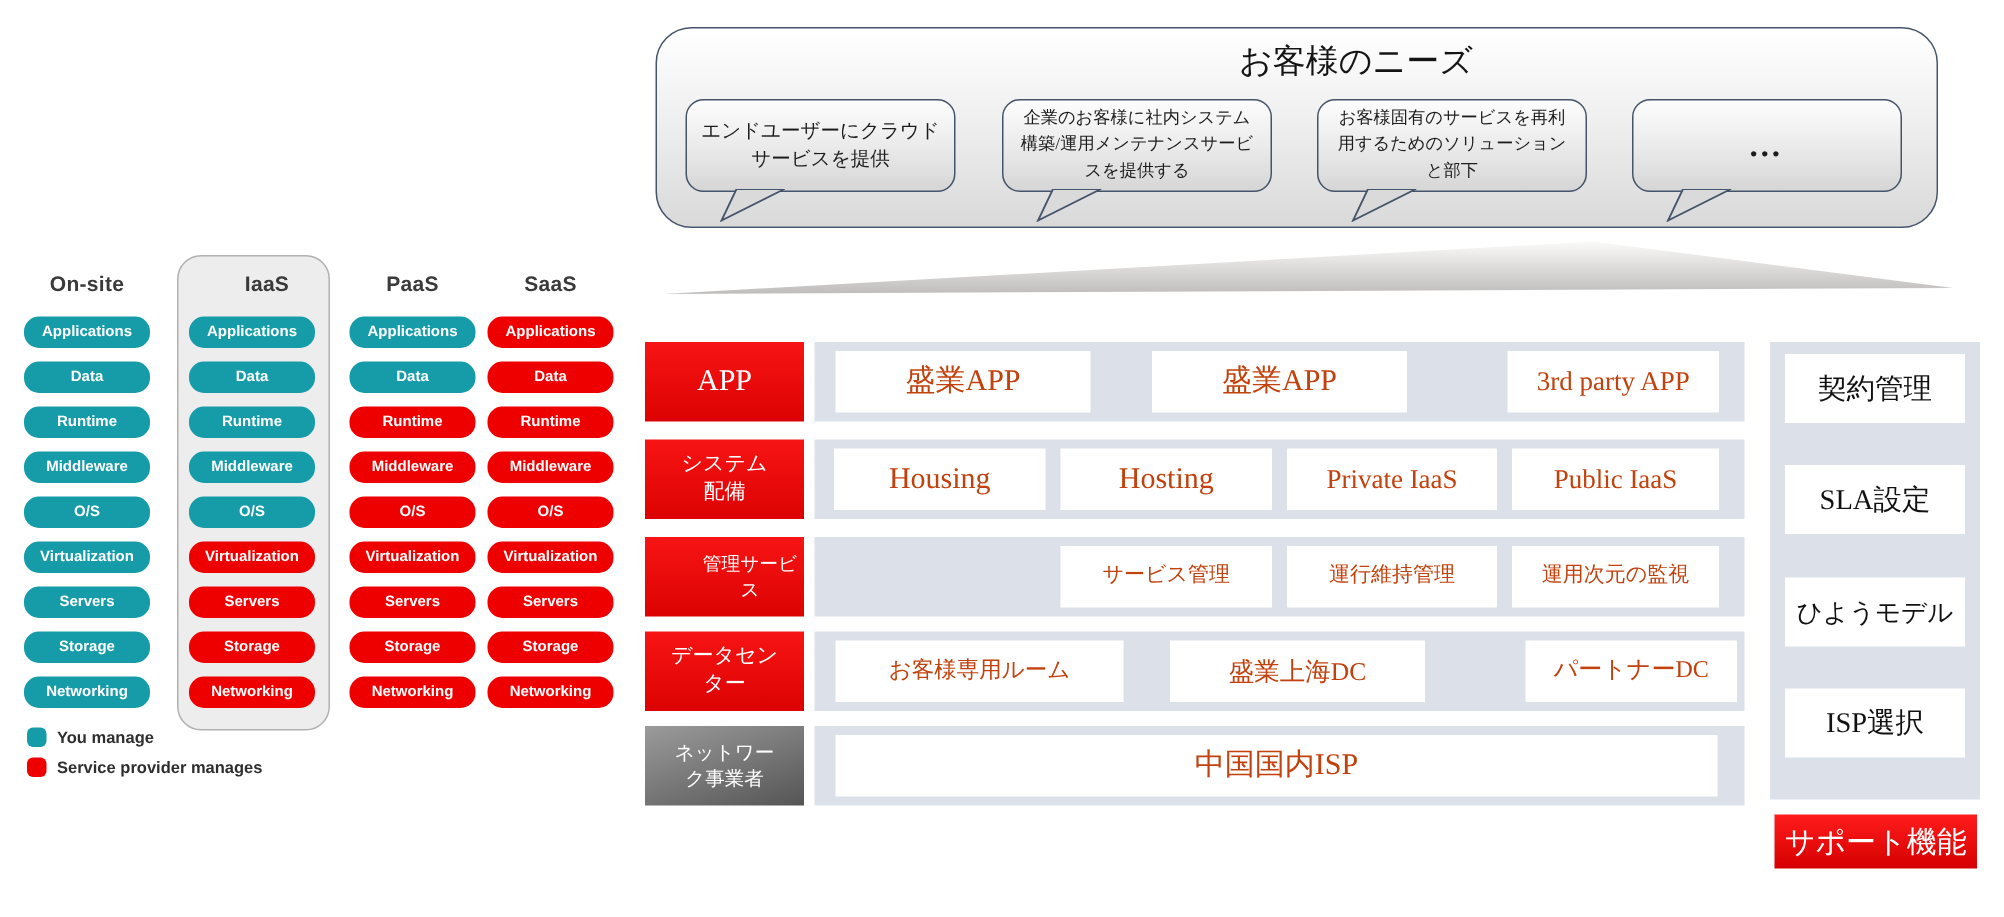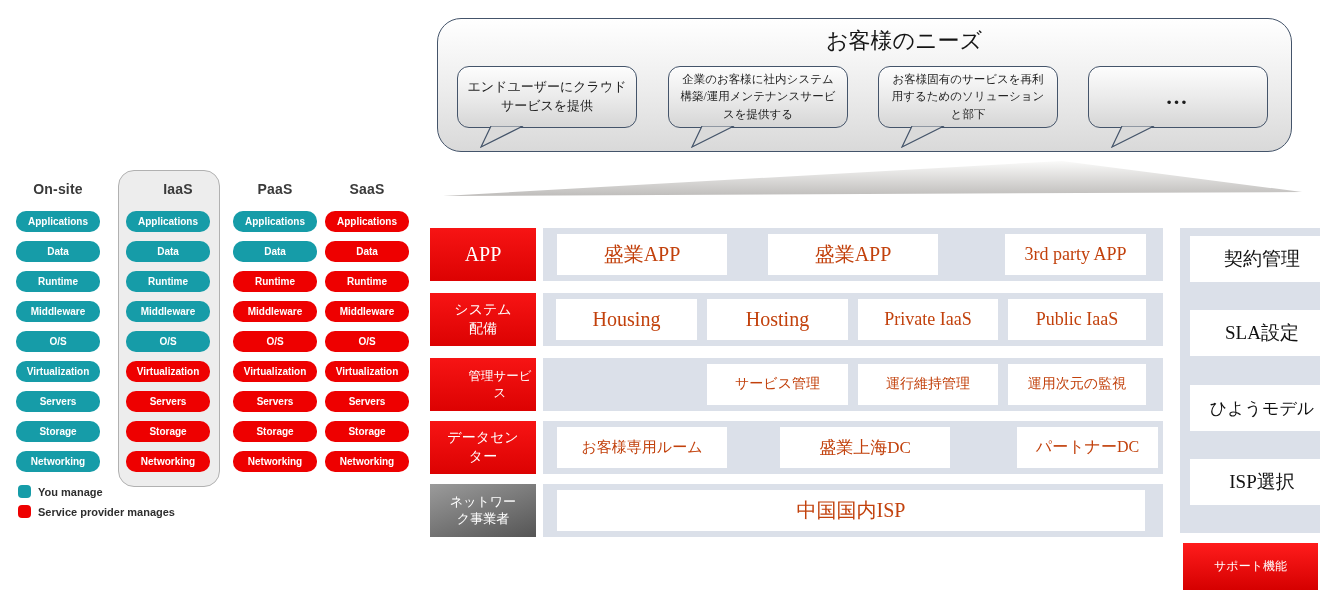--- a/index.html
+++ b/index.html
@@ -53,23 +53,23 @@
   .lbl-net span{display:inline-block;max-width:70px;font-size:13px;line-height:1.3;}
   .cell-3rd{padding:0 18px;font-size:18px;}
   .cell-iaas{padding:0 24px;font-size:18px;}
   .cell-sm{font-size:14px;}
   .cell-md{font-size:16px;margin-left:12px;}
   .cell-lg{font-size:20px;}
 
   
   .side-band{position:absolute;left:1180px;top:228px;width:140px;height:305px;background:#dbe0e9;}
   .side-cell{position:absolute;left:10px;width:120px;height:46px;background:#fff;display:flex;
-             align-items:center;justify-content:center;font-size:19px;color:#111;padding-left:12px;}
-  .support-box{position:absolute;left:1183px;top:543px;width:135px;height:47px;
-               background:linear-gradient(180deg,#ff1c1c,#d50000);color:#fff;font-size:12px;
+             align-items:center;justify-content:center;font-size:19px;color:#111;}
+  .support-box{position:absolute;left:1183px;top:543px;width:135px;height:36px;
+               background:linear-gradient(180deg,#ff1c1c,#d50000);color:#fff;font-size:20px;
                display:flex;align-items:center;justify-content:center;}
 </style>
 </head>
 <body>
 
 <div id="canvas">
 
   <div class="col-header" style="left:16px;top:181px">On-site</div>
   <div class="iaas-frame"></div>
   <div class="col-header" style="left:136px;top:181px">IaaS</div>
@@ -175,21 +175,21 @@
   <div class="band" style="top:358px">
     <div class="cell serif cell-sm" style="left:164px;width:141px">サービス管理</div>
     <div class="cell serif cell-sm" style="left:315px;width:140px">運行維持管理</div>
     <div class="cell serif cell-sm" style="left:465px;width:138px">運用次元の監視</div>
   </div>
 
   <div class="row-label red serif lbl-dc" style="top:421px">
       <span>データセンター</span>
     </div>
   <div class="band" style="top:421px">
-    <div class="cell serif cell-sm" style="left:14px;width:170px;font-size:15px">お客様専用ルーム</div>
+    <div class="cell serif cell-sm" style="left:14px;width:192px;font-size:15px">お客様専用ルーム</div>
     <div class="cell serif cell-md" style="left:225px;width:170px;font-size:17px">盛業上海DC</div>
     <div class="cell serif cell-md" style="left:462px;width:141px;font-size:16px">パートナーDC</div>
   </div>
 
   <div class="row-label gray serif lbl-net" style="top:484px">
       <span>ネットワーク事業者</span>
     </div>
   <div class="band" style="top:484px">
     <div class="cell serif cell-lg" style="left:14px;width:588px">中国国内ISP</div>
   </div>

